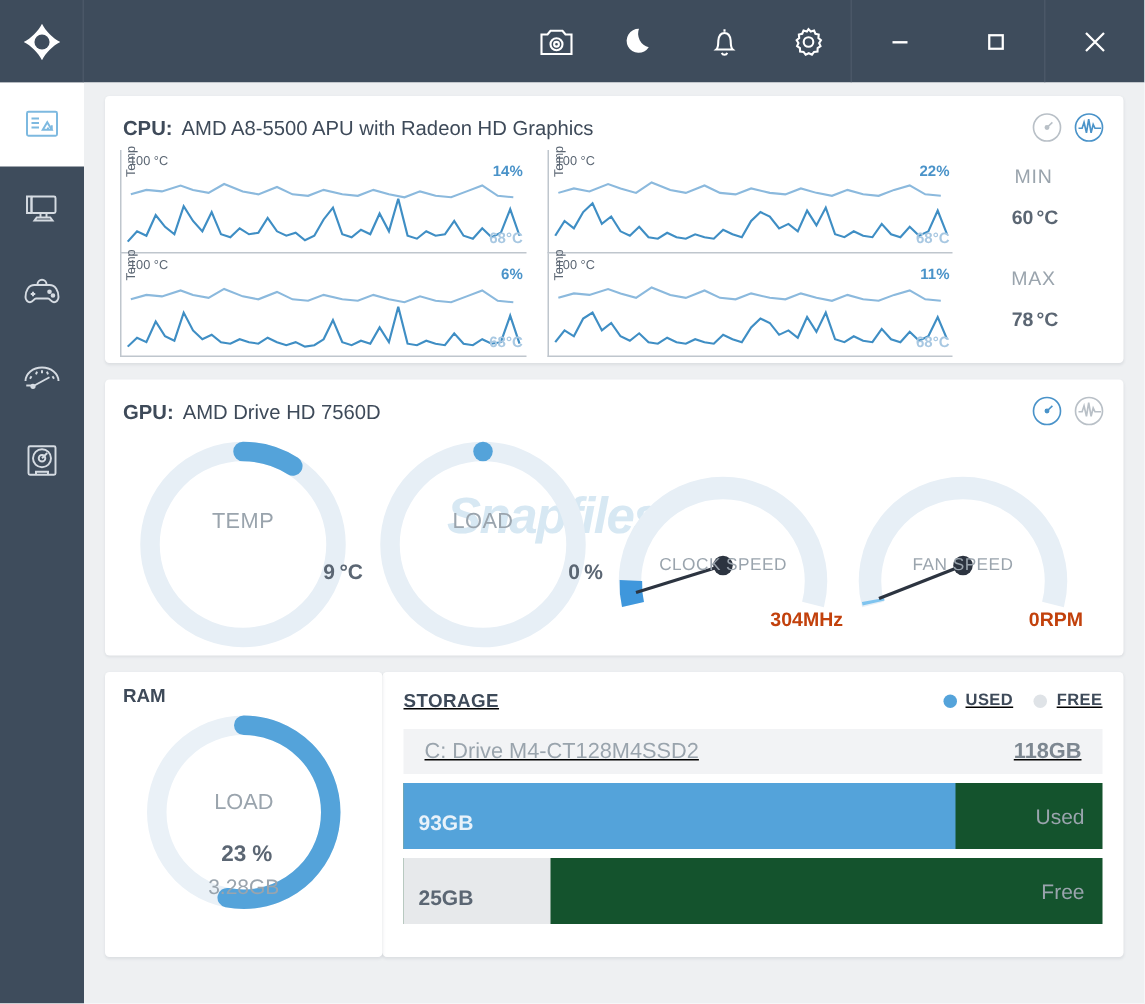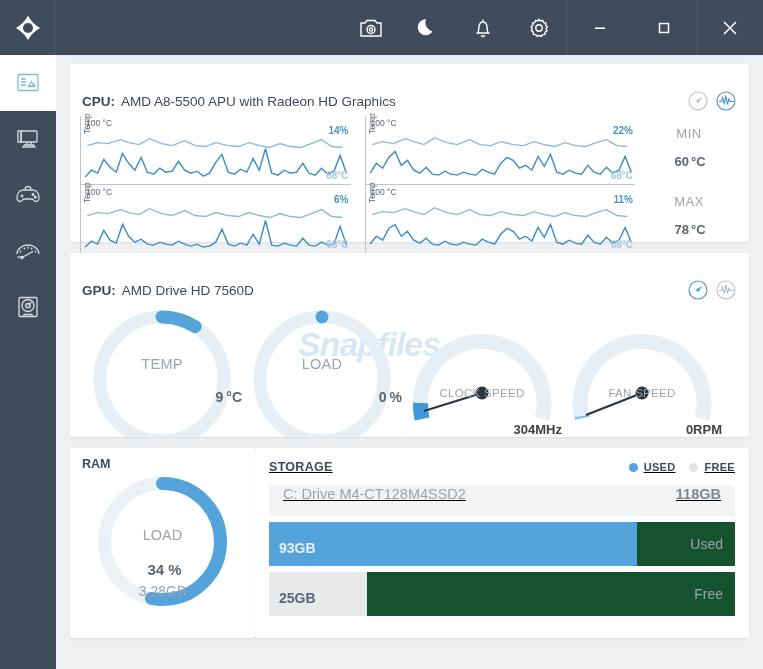--- a/index.html
+++ b/index.html
@@ -66,21 +66,21 @@
     background: #eef0f2;
     padding: 9px 14px 12px 14px;
   }
   .card {
     background: #ffffff;
     border-radius: 3px;
     box-shadow: 0 1px 2px rgba(60,70,85,0.10);
   }
   .card-head {
     display: flex; align-items: center;
-    padding: 26px 12px 4px 12px;
+    padding: 10px 12px 4px 12px;
     gap: 41px;
   }
   .card-title {
     font-size: 13.5px; color: #3e4a59;
   }
   .card-title b { font-weight: bold; }
   .card-title .model { font-weight: normal; margin-left: 6px; }
   .head-icons { margin-left: auto; display: flex; gap: 6px; }
   .head-icon { width: 22px; height: 22px; cursor: pointer; }
 
@@ -156,21 +156,21 @@
     position: absolute; width: 100%; text-align: center;
     top: 49px; font-size: 14.5px; color: #9aa4ad; letter-spacing: .3px;
   }
   .gauge .g-value {
     position: absolute; width: 100%; text-align: right;
     top: 62px; font-size: 36px; font-weight: bold; color: #2c3440;
   }
   .gauge .g-value span { font-size: 14px; font-weight: bold; color: #5b6673; margin-left: 3px; }
   .gauge.needle .g-label { top: 80px; font-size: 11.5px; }
   .gauge.needle .g-value { top: 96px; font-size: 34px; }
-  .gauge.needle .g-value span { font-size: 13px; color: #404040; margin-left: 0px; }
+  .gauge.needle .g-value span { font-size: 13px; color: #c2410c; margin-left: 0px; }
 
   
   .bottom { display: flex; margin-top: 11px; height: 190px; }
   .ram-card { width: 185px; position: relative; }
   .ram-title {
     font-size: 12.5px; font-weight: bold; color: #3e4a59;
     padding: 9px 0 0 12px;
   }
   .ram-donut { position: relative; width: 185px; height: 155px; }
   .ram-donut svg { position: absolute; left: 24px; top: 2px; }
@@ -190,21 +190,21 @@
 
   .storage-card { flex: 1; padding: 12px 14px 10px 14px; text-decoration: underline; }
   .st-head { display: flex; align-items: center; }
   .st-title { font-size: 12.5px; font-weight: bold; color: #3e4a59; letter-spacing: .3px; }
   .st-legend { margin-left: auto; display: flex; align-items: center; gap: 14px; }
   .lg { display: flex; align-items: center; gap: 6px; font-size: 11px; font-weight: bold; color: #3e4a59; letter-spacing: .3px; }
   .lg .dot { width: 9px; height: 9px; border-radius: 50%; }
   .drive-row {
     margin-top: 12px;
     height: 30px; background: #f2f3f5;
-    display: flex; align-items: flex-start;
+    display: flex; align-items: center;
     padding: 0 14px;
   }
   .drive-name { font-size: 14.5px; color: #9aa4ad; }
   .drive-size { margin-left: auto; font-size: 14.5px; font-weight: bold; color: #7d8791; }
   .bar-row {
     margin-top: 6px; height: 44px;
     background: #14532d; position: relative;
     display: flex; align-items: center;
   }
   .bar-fill {
@@ -485,21 +485,21 @@
     <div class="bottom">
 
       <div class="card ram-card">
         <div class="ram-title">RAM</div>
         <div class="ram-donut">
           <svg width="137" height="137" viewBox="0 0 137 137">
             <circle cx="68.5" cy="68.5" r="58" fill="none" stroke="#eaf1f7" stroke-width="13"></circle>
             <circle cx="68.5" cy="68.5" r="58" fill="none" stroke="#54a3da" stroke-width="13" stroke-linecap="round" stroke-dasharray="193 171" transform="rotate(-90 68.5 68.5)"></circle>
           </svg>
           <div class="r-label">LOAD</div>
-          <div class="r-value"><span class="n">34</span><span>%</span></div>
+          <div class="r-value"><span class="n">23</span><span>%</span></div>
           <div class="r-sub">3.28GB</div>
         </div>
       </div>
 
       <div class="card storage-card">
         <div class="st-head">
           <div class="st-title">STORAGE</div>
           <div class="st-legend">
             <div class="lg">
               <span class="dot" style="background:#54a3da"></span>

